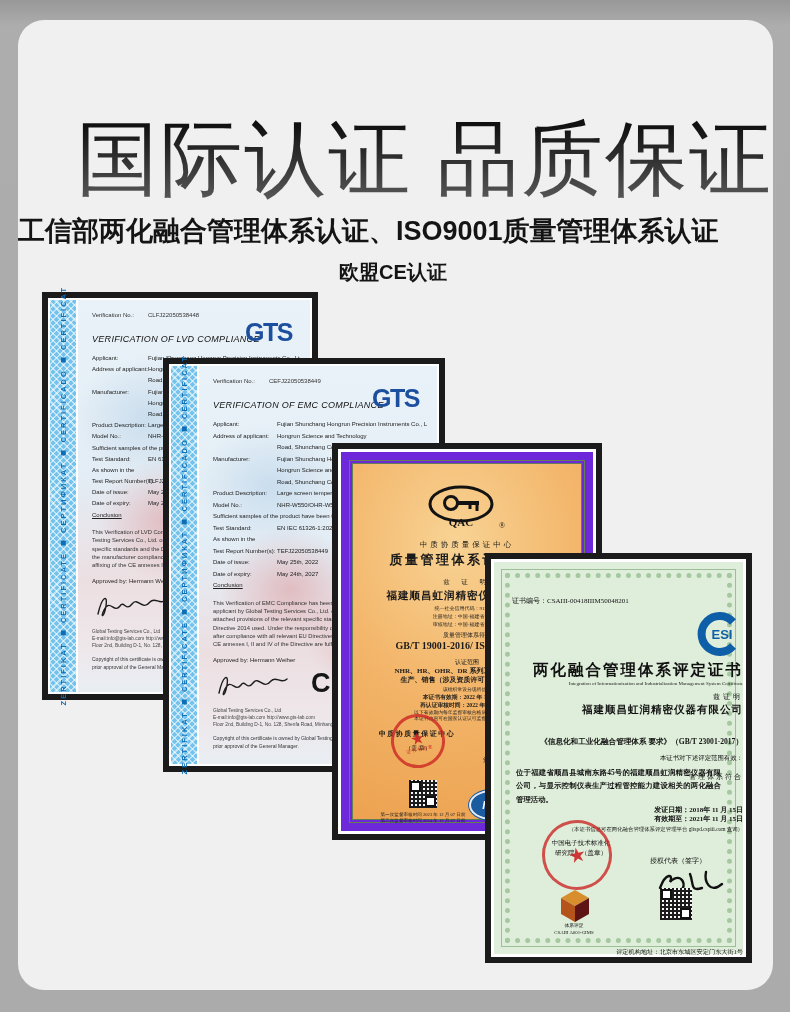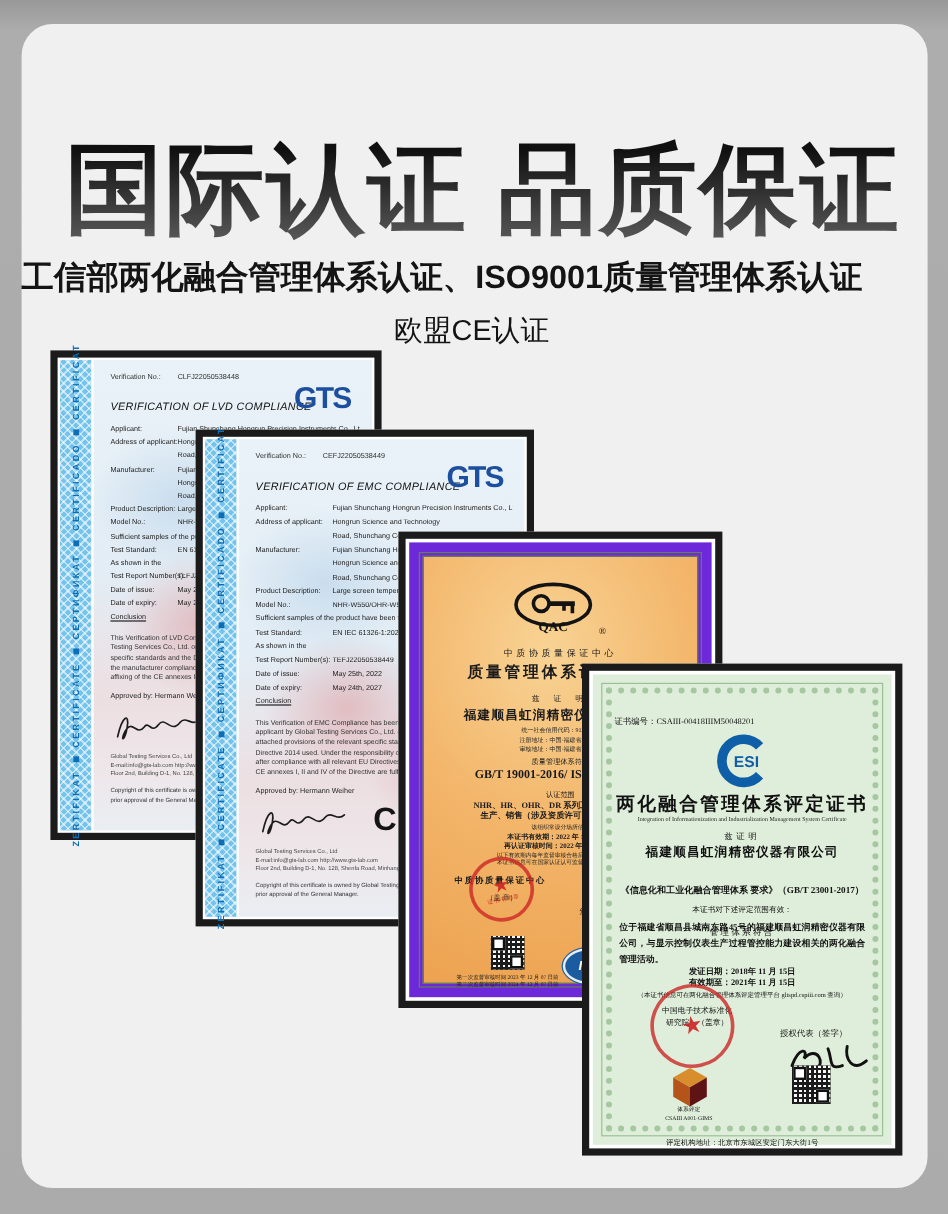--- a/index.html
+++ b/index.html
@@ -1,28 +1,28 @@
 <!DOCTYPE html>
 <html><head>
 <meta charset="utf-8">
 <style>
   html,body{margin:0;padding:0;width:790px;height:1012px;overflow:hidden;}
   body{background:linear-gradient(180deg,#989898 0,#adadad 26px,#ababab 100%);
        font-family:"Liberation Sans","DejaVu Sans",sans-serif;position:relative;}
   .card{position:absolute;left:18px;top:20px;width:755px;height:970px;
         background:#f0f0f1;border-radius:26px;}
   
-  .title{position:absolute;left:0;right:0;top:96px;text-align:left;
-         font-size:82px;font-weight:700;letter-spacing:2px;line-height:1.05;
+  .title{position:absolute;left:0;right:0;top:96px;text-align:right;
+         font-size:82px;font-weight:400;letter-spacing:2px;line-height:1.05;
          background:linear-gradient(180deg,#101010 10%,#555 95%);
          -webkit-background-clip:text;background-clip:text;color:transparent;padding-left:36px;}
   .sub1{position:absolute;left:0;right:0;top:193px;text-align:left;
         font-size:27px;font-weight:700;color:#141414;}
   .sub2{position:absolute;left:0;right:5px;top:239px;text-align:center;
-        font-size:24px;font-weight:400;color:#141414;}
+        font-size:20px;font-weight:700;color:#141414;}
   
   .cert{position:absolute;box-sizing:border-box;background:#fff;border:6px solid #1b1b1b;}
   
   .gband{position:absolute;left:2px;top:2px;bottom:2px;width:26px;
          background-color:#74c3ec;
          background-image:repeating-linear-gradient(45deg,rgba(255,255,255,.55) 0 1.5px,transparent 1.5px 5px),
                           repeating-linear-gradient(135deg,rgba(255,255,255,.55) 0 1.5px,transparent 1.5px 5px);
          display:flex;align-items:center;justify-content:center;}
   .gband span{writing-mode:vertical-rl;transform:rotate(180deg);
          font-size:7.5px;font-weight:bold;color:#0d6db5;letter-spacing:2px;white-space:nowrap;}
@@ -104,21 +104,21 @@
   .iaf{position:absolute;left:116px;top:326px;width:40px;height:26px;border-radius:50%;
        background:#1b5ca0;border:2px solid #e8eef5;box-shadow:0 0 0 1px #1b5ca0;
        display:flex;align-items:center;justify-content:center;
        color:#fff;font-weight:bold;font-style:italic;font-size:11px;
        font-family:"Liberation Sans",sans-serif;}
   
   .cesi-bg{position:absolute;inset:3px;background:#dfeeda;
        font-family:"Liberation Serif","DejaVu Serif",serif;color:#111;}
   .gf1{position:absolute;inset:7px;border:1px solid #9cc096;}
   .gf2{position:absolute;inset:11px;border:5px dotted #a5c8a0;}
-  .cc{position:absolute;left:0;right:0;text-align:center;}
+  .cc{position:absolute;left:0;right:0;text-align:right;}
   .ccertno{left:18px;right:auto;top:34px;font-size:7px;text-align:right;}
   .cesi-logo{top:48px;}
   .ctitle{top:98px;font-size:15.5px;font-weight:bold;letter-spacing:2px;
           font-family:"Liberation Sans",sans-serif;}
   .csub{top:119px;font-size:5px;white-space:nowrap;color:#222;}
   .ccertify{top:130px;font-size:7px;letter-spacing:3px;}
   .ccompany{top:141px;font-size:10.5px;font-weight:bold;letter-spacing:1px;}
   .cconform{top:165px;font-size:7px;letter-spacing:2px;margin-top:45px;}
   .cstandard{top:175px;font-size:7.6px;font-weight:bold;}
   .cscopenote{top:192px;font-size:6.4px;}

